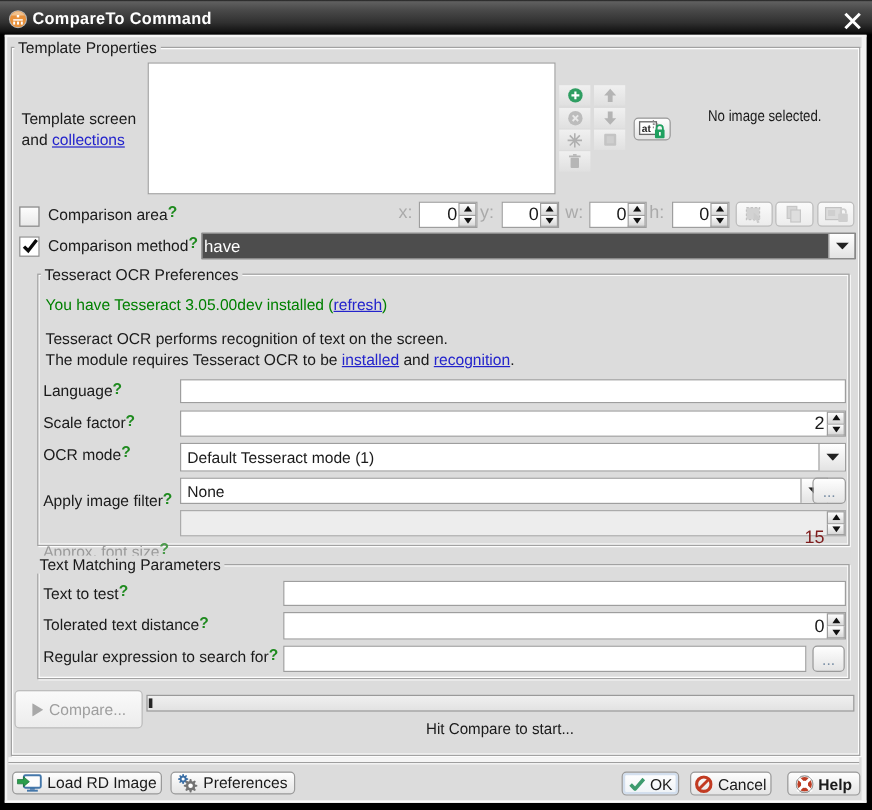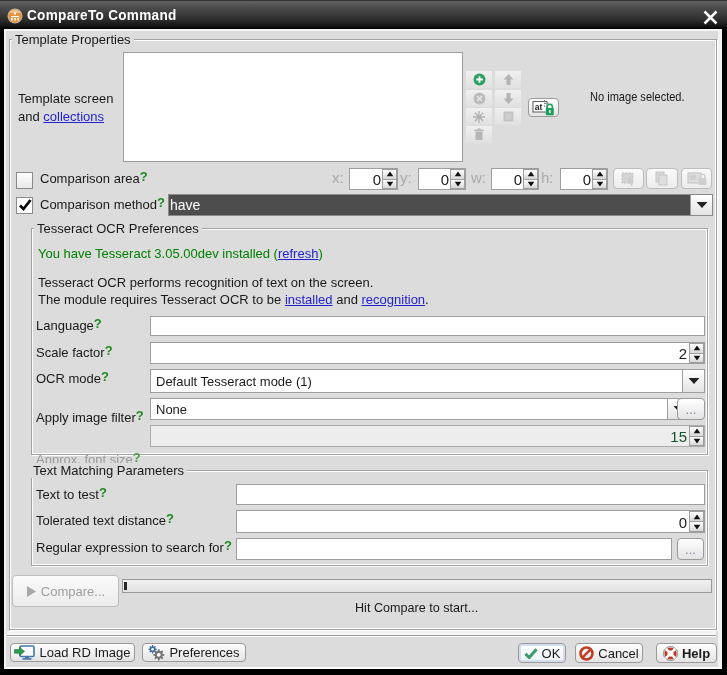--- a/index.html
+++ b/index.html
@@ -266,21 +266,21 @@
     <div class="combo-arrow">
         <svg width="11" height="6" viewBox="0 0 11 6">
           <path d="M0 0 L11 0 L5.5 6 Z" fill="#222"></path>
         </svg>
       </div>
   </div>
   <div class="btn" style="left:677px;top:398px;width:28px;height:22px;color:#7a8fa6;">...</div>
 
   <div class="lbl glbl" style="left:36px;top:452px;">Approx. font size<span class="q" style="color:#4a9a4a;">?</span></div>
   <div class="field dis" style="left:150px;top:425px;width:555px;height:22px;">
-      <span class="spv" style="color:#14532d;">15</span>
+      <span class="spv" style="color:#7f1d1d;margin-top:12px;">15</span>
     <div class="spinbtns">
         <div class="spb">
           <svg width="7" height="5" viewBox="0 0 7 5">
             <path d="M3.5 0 L7 5 H0 Z" fill="#111"></path>
           </svg>
         </div>
         <div class="spb">
           <svg width="7" height="5" viewBox="0 0 7 5">
             <path d="M0 0 H7 L3.5 5 Z" fill="#111"></path>
           </svg>

